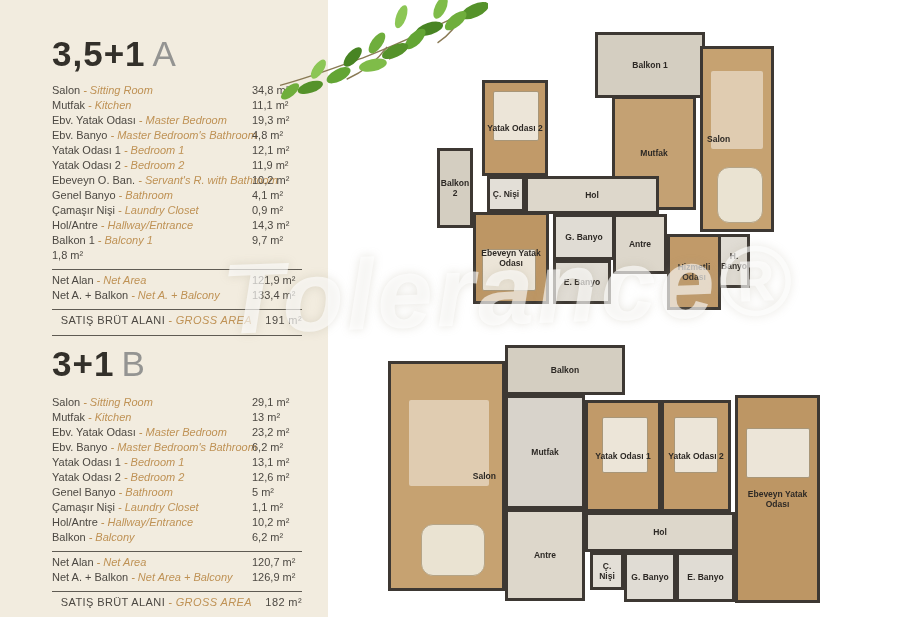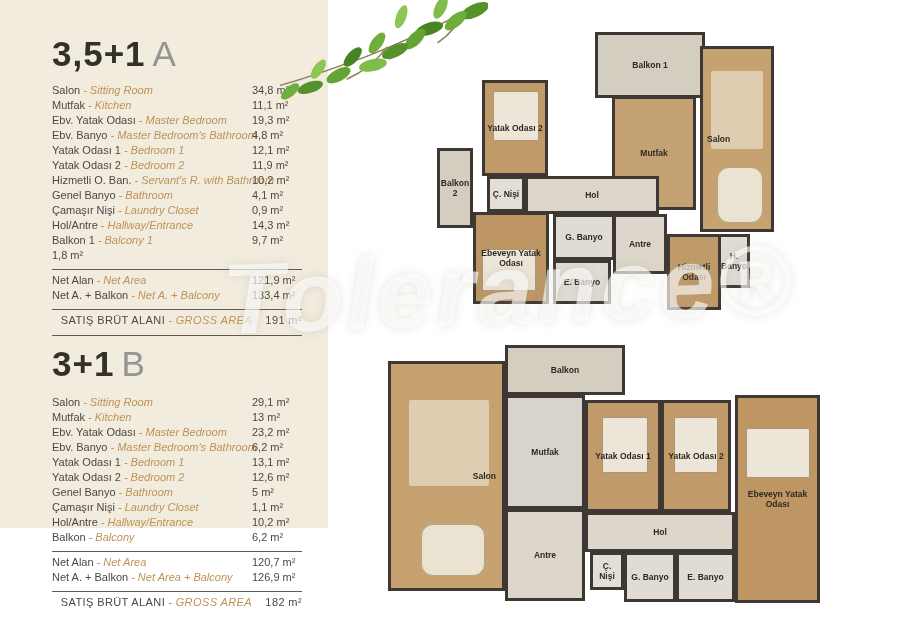--- a/index.html
+++ b/index.html
@@ -1,19 +1,19 @@
 <!DOCTYPE html>
 <html><head>
 <meta charset="utf-8">
 <style>
   html,body{margin:0;padding:0;background:#fff;}
   #page{position:relative;width:902px;height:617px;overflow:hidden;background:#fff;
         font-family:"Liberation Sans",sans-serif;}
   
-  #panel{position:absolute;left:0;top:0;width:328px;height:528px;background:#f2ecdf;z-index:0;}
+  #panel{position:absolute;left:0;top:0;width:328px;height:617px;background:#f2ecdf;z-index:0;}
   .section{position:absolute;left:52px;width:250px;}
   #secA{top:36px;}
   #secB{top:346px;}
   .title{font-size:35px;line-height:36px;letter-spacing:1px;color:#33302a;font-weight:bold;}
   .title .variant{font-weight:normal;color:#949492;margin-left:7px;}
   .rows{margin-top:12px;}
   #secB .rows{margin-top:14px;}
   .row{display:flex;align-items:baseline;height:15px;font-size:11px;color:#4c4842;}
   .lbl{flex:1 1 auto;min-width:0;white-space:nowrap;}
   .en{font-style:italic;color:#bf9255;margin-left:3px;}
@@ -70,21 +70,21 @@
           </div>
         <div class="row">
             <span class="lbl"><span>Yatak Odası 1</span><span class="en">- Bedroom 1</span></span>
             <span class="val">12,1 m²</span>
           </div>
         <div class="row">
             <span class="lbl"><span>Yatak Odası 2</span><span class="en">- Bedroom 2</span></span>
             <span class="val">11,9 m²</span>
           </div>
         <div class="row">
-            <span class="lbl"><span>Hizmetli O. Ban.</span><span class="en">- Servant's R. with Bathroom</span></span>
+            <span class="lbl"><span>Ebeveyn O. Ban.</span><span class="en">- Servant's R. with Bathroom</span></span>
             <span class="val">10,2 m²</span>
           </div>
         <div class="row">
             <span class="lbl"><span>Genel Banyo</span><span class="en">- Bathroom</span></span>
             <span class="val">4,1 m²</span>
           </div>
         <div class="row">
             <span class="lbl"><span>Çamaşır Nişi</span><span class="en">- Laundry Closet</span></span>
             <span class="val">0,9 m²</span>
           </div>

